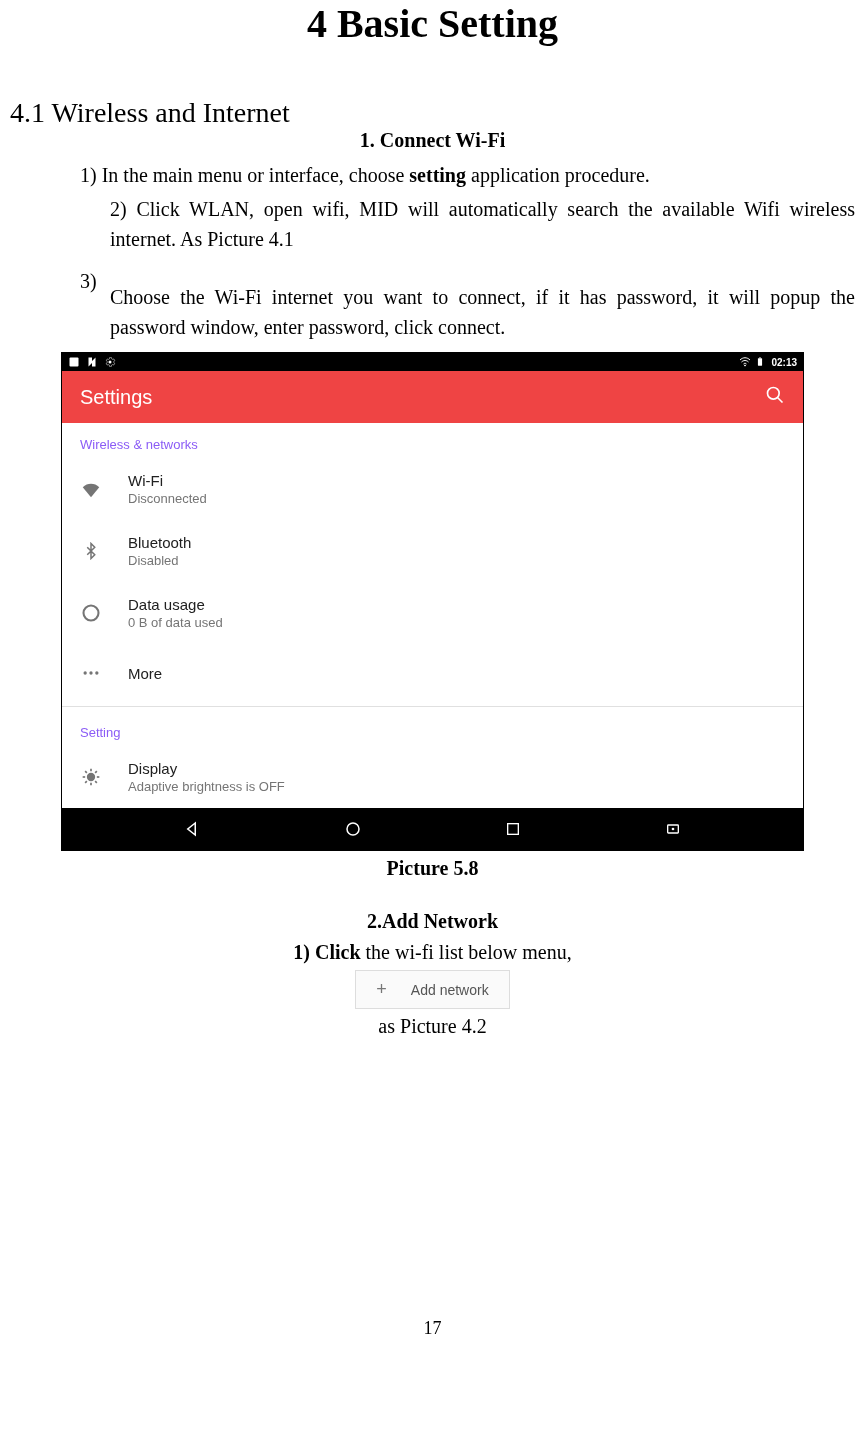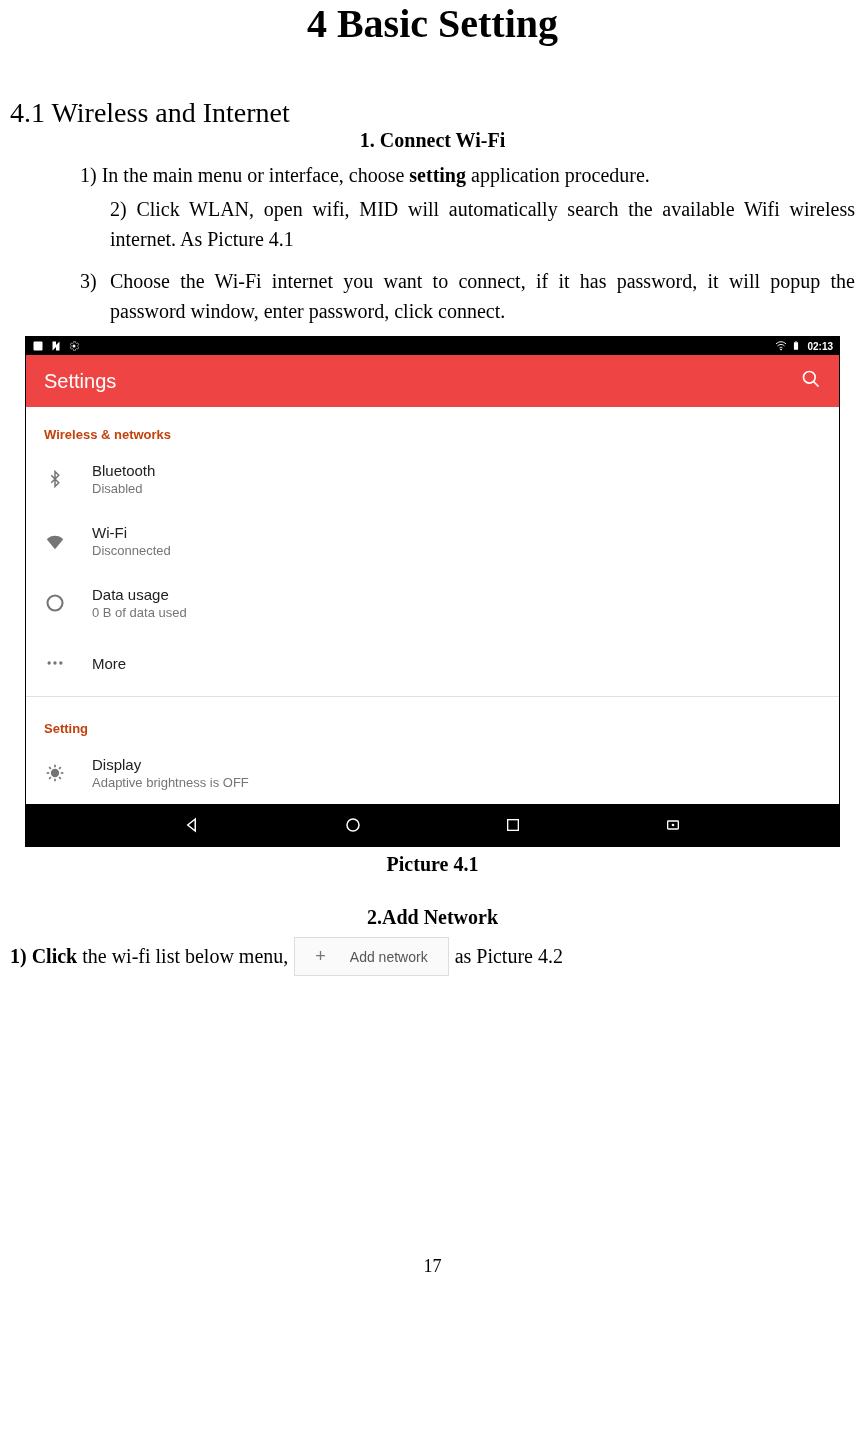--- a/index.html
+++ b/index.html
@@ -6,49 +6,49 @@
     body { font-family: "Times New Roman", serif; background: #fff; color: #000; width: 865px; }
     .page { padding: 0 10px; }
     .chapter-title { font-size: 40px; font-weight: bold; text-align: center; margin-bottom: 50px; margin-top: 0; }
     .section-title { font-size: 28px; font-weight: normal; }
     .subsection-title { font-size: 20px; font-weight: bold; margin-bottom: 8px; text-align: center; }
     .content { font-size: 20px; line-height: 1.5; }
     .step1 { padding-left: 70px; margin-bottom: 4px; }
     .step2 { padding-left: 100px; text-align: justify; margin-bottom: 12px; }
     .step3 { display: flex; margin-bottom: 10px; }
     .step3-num { width: 100px; padding-left: 70px; flex-shrink: 0; }
-    .step3-txt { flex: 1; text-align: justify; }
+    .step3-txt { flex: 1; text-align: justify; margin-top: 16px; }
     .bold { font-weight: bold; }
     .caption { text-align: center; font-weight: bold; font-size: 20px; margin-top: 6px; margin-bottom: 30px; }
 
     
-    .screenshot { border: 1px solid #000; width: 815px; margin: 8px auto 0; background: #fff; font-family: "Helvetica Neue", Arial, sans-serif; }
+    .screenshot { border: 1px solid #000; width: 743px; margin: 8px auto 0; background: #fff; font-family: "Helvetica Neue", Arial, sans-serif; }
     .statusbar { background: #000; height: 18px; display: flex; justify-content: space-between; align-items: center; padding: 0 6px; color: #fff; font-size: 10px; }
     .statusbar-left { display: flex; gap: 6px; align-items: center; }
     .statusbar-right { display: flex; gap: 4px; align-items: center; }
     .status-icon { width: 12px; height: 12px; display: inline-block; }
     .time { font-size: 10px; font-weight: bold; }
 
     .appbar { background: #ef4444; color: #fff; height: 52px; display: flex; align-items: center; justify-content: space-between; padding: 0 18px; }
     .appbar-title { font-size: 20px; font-weight: 500; }
 
-    .section-header { font-size: 13px; color: #c2410c; font-weight: 700; padding: 20px 18px 6px; }
+    .section-header { font-size: 13px; color: #8b5cf6; font-weight: 400; padding: 14px 18px 6px; }
     .list-item { display: flex; align-items: center; padding: 14px 18px; gap: 26px; min-height: 58px; }
     .list-icon { width: 22px; height: 22px; flex-shrink: 0; display: flex; align-items: center; justify-content: center; }
     .list-text { display: flex; flex-direction: column; }
     .list-title { font-size: 15px; color: #212121; }
     .list-sub { font-size: 13px; color: #757575; margin-top: 2px; }
 
     .divider { height: 1px; background: #e0e0e0; margin: 4px 0; }
 
     .navbar { background: #000; height: 42px; display: flex; align-items: center; justify-content: center; gap: 140px; }
     .nav-icon { width: 20px; height: 20px; display: flex; align-items: center; justify-content: center; }
 
     
-    .addnet-line { font-size: 20px; display: flex; align-items: center; flex-wrap: wrap; gap: 6px; margin-top: 6px; }
+    .addnet-line { font-size: 20px; display: flex; align-items: center; flex-wrap: wrap; gap: 6px; margin-top: 6px; flex-direction: column; }
     .addnet-chip { display: inline-flex; align-items: center; background: #fafafa; border: 1px solid #ddd; padding: 8px 20px; gap: 24px; font-family: "Helvetica Neue", Arial, sans-serif; font-size: 14px; color: #555; }
     .plus { color: #777; font-size: 18px; }
 
     .page-number { text-align: center; font-size: 18px; margin-top: 280px; padding-bottom: 20px; }
   </style>
 </head>
 <body>
 
 <div class="page">
   <h1 class="chapter-title">4 Basic Setting</h1>
@@ -111,39 +111,39 @@
             <circle cx="10" cy="10" r="7"></circle>
             <line x1="15" y1="15" x2="21" y2="21"></line>
           </svg>
       </span>
     </div>
 
     <div class="section-header">Wireless &amp; networks</div>
 
     <div class="list-item">
       <span class="list-icon">
+        <svg viewBox="0 0 24 24" width="22" height="22" fill="#757575">
+            <path d="M12 21l9-11c-5-5-13-5-18 0l9 11z"></path>
+          </svg>
+      </span>
+      <span class="list-text">
+        <span class="list-title">Wi-Fi</span>
+        <span class="list-sub">Disconnected</span>
+      </span>
+    </div>
+
+    <div class="list-item">
+      <span class="list-icon">
         <svg viewBox="0 0 24 24" width="18" height="18" fill="none" stroke="#757575" stroke-width="2">
             <path d="M7 7l10 10-5 5V2l5 5L7 17"></path>
           </svg>
       </span>
       <span class="list-text">
         <span class="list-title">Bluetooth</span>
         <span class="list-sub">Disabled</span>
-      </span>
-    </div>
-
-    <div class="list-item">
-      <span class="list-icon">
-        <svg viewBox="0 0 24 24" width="22" height="22" fill="#757575">
-            <path d="M12 21l9-11c-5-5-13-5-18 0l9 11z"></path>
-          </svg>
-      </span>
-      <span class="list-text">
-        <span class="list-title">Wi-Fi</span>
-        <span class="list-sub">Disconnected</span>
       </span>
     </div>
 
     <div class="list-item">
       <span class="list-icon">
         <svg viewBox="0 0 24 24" width="20" height="20" fill="none" stroke="#757575" stroke-width="2.5">
             <circle cx="12" cy="12" r="9"></circle>
           </svg>
       </span>
       <span class="list-text">
@@ -207,21 +207,21 @@
       </span>
       <span class="nav-icon">
         <svg viewBox="0 0 24 24" width="16" height="16" fill="#fff">
             <rect x="4" y="6" width="16" height="12" rx="1" fill="none" stroke="#fff" stroke-width="2"></rect>
             <circle cx="12" cy="12" r="2"></circle>
           </svg>
       </span>
     </div>
   </div>
 
-  <div class="caption">Picture 4.1</div>
+  <div class="caption">Picture 5.8</div>
 
   <div class="subsection-title">2.Add Network</div>
 
   <div class="addnet-line">
     <span>
       <span class="bold">1) Click</span><span> the wi-fi list below menu, </span>
     </span>
     <span class="addnet-chip">
       <span class="plus">+</span>
       <span>Add network</span>

